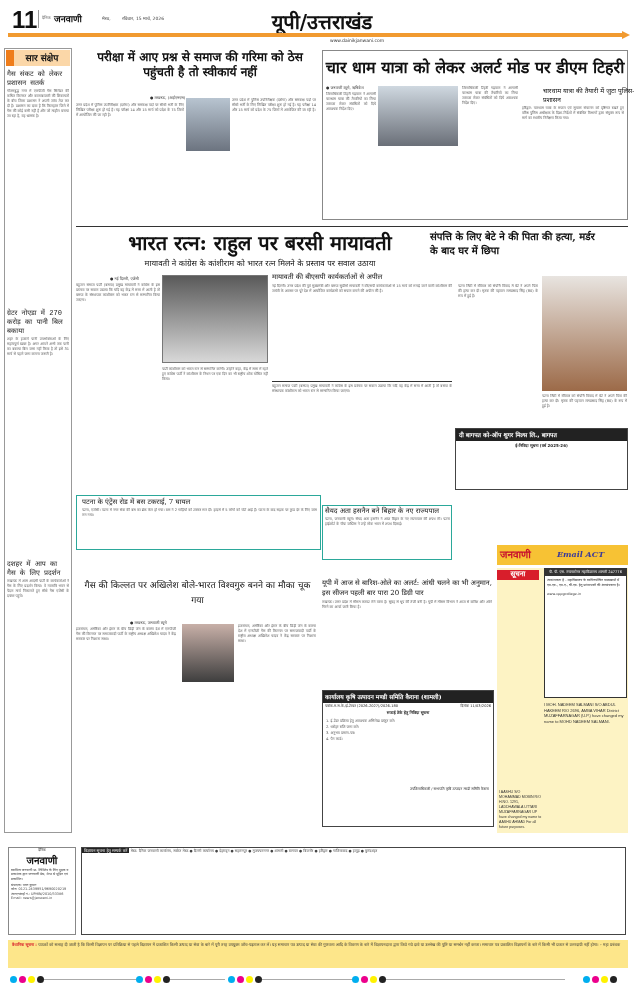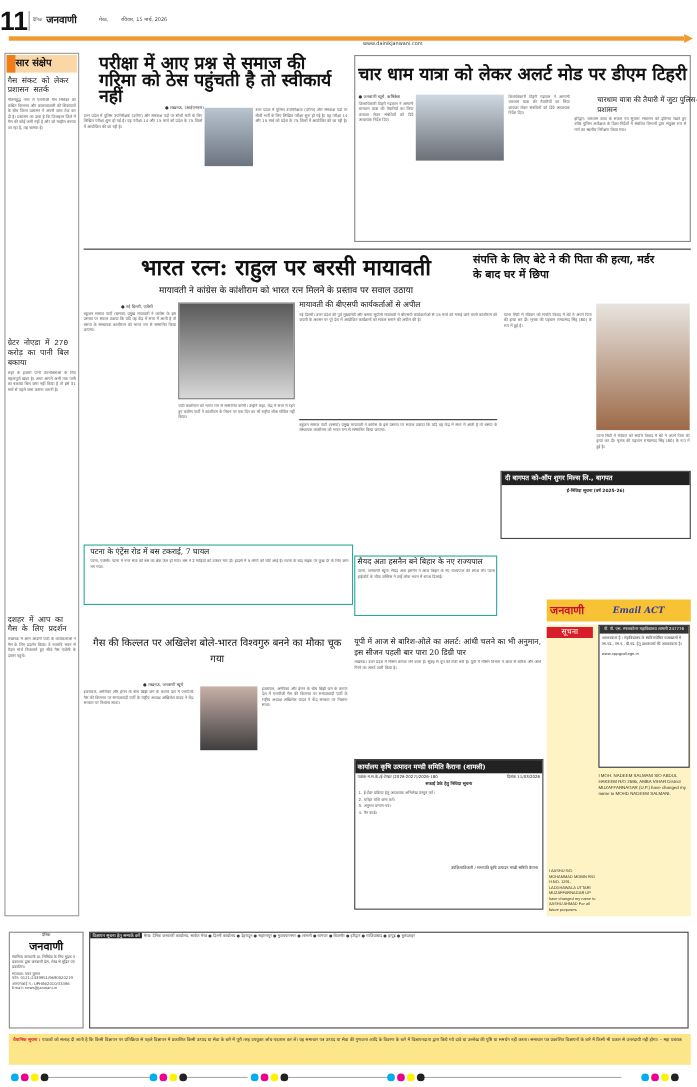--- a/index.html
+++ b/index.html
@@ -1,47 +1,48 @@
 <!DOCTYPE html>
 <html><head>
 <meta charset="utf-8">
 <style>
 *{box-sizing:border-box;margin:0;padding:0}
 body{width:634px;height:988px;background:#fff;font-family:"DejaVu Sans",sans-serif;color:#222;position:relative;overflow:hidden;font-size:4px;line-height:1.35}
 .abs{position:absolute}
-.masthead{left:0;top:4px;width:618px;height:28px}
+.masthead{left:12px;top:4px;width:618px;height:28px}
 .pgnum{left:0;top:2px;font:bold 24px "Liberation Sans",sans-serif;color:#111}
 .mast-sep{left:26px;top:6px;width:1px;height:18px;background:#999}
 .section-title{left:210px;top:4px;width:200px;text-align:center;font:bold 20px "DejaVu Serif",serif;color:#111}
 .orange-bar{left:8px;top:33px;width:614px;height:4px;background:#f19a30}
 .orange-bar:after{content:"";position:absolute;right:-8px;top:-2px;border-left:8px solid #f19a30;border-top:4px solid transparent;border-bottom:4px solid transparent}
 .site-url{left:330px;top:38px;font-size:4.5px;color:#333}
 .rule{background:#333}
 .txt{font-size:3.6px;color:#555;text-align:justify;overflow:hidden;line-height:5px}
 .hd{font-family:"DejaVu Serif",serif;color:#111;font-weight:bold}
 .sar-hdr{left:6px;top:50px;width:64px;height:16px;background:#fbd7a8;border-left:8px solid #ef7d1a}
-.sar-hdr span{display:block;font:bold 9px "DejaVu Serif",serif;color:#111;line-height:16px}
+.sar-hdr span{display:block;text-align:center;font:bold 9px "DejaVu Serif",serif;color:#111;line-height:16px}
 .side-h{font-family:Liberation Mono, monospace;font-size:7px;color:#222;line-height:9px}
 .img{background:#8a8f96}
 .tealbox{border:1px solid #2ba89a}
 .byline{font-size:3.8px;color:#333}
 .ad-yellow{background:#fdf3c4}
 .dot{position:absolute;width:7px;height:7px;border-radius:50%;top:976px}
 .regline{position:absolute;top:979px;height:1px;background:#aaa}
 </style>
 </head>
 <body>
 
 <div class="abs masthead">
   <div class="abs pgnum">11</div>
   <div class="abs mast-sep"></div>
   <div class="abs" style="left:30px;top:11px;font-size:4px;color:#555">दैनिक</div>
   <div class="abs" style="left:42px;top:9px;font-size:9px;font-weight:bold;color:#111">जनवाणी</div>
   <div class="abs" style="left:90px;top:12px;font-size:4.5px;color:#444">मेरठ,</div>
   <div class="abs" style="left:110px;top:12px;font-size:4.5px;color:#444">रविवार, 15 मार्च, 2026</div>
+  <div class="abs section-title">यूपी/उत्तराखंड</div>
 </div>
 <div class="abs orange-bar"></div>
 <div class="abs site-url">www.dainikjanwani.com</div>
 
 <div class="abs" style="left:4px;top:48px;width:68px;height:785px;border:1px solid #999"></div>
 <div class="abs sar-hdr">
     <span>सार संक्षेप</span>
   </div>
 <div class="abs" style="left:7px;top:70px;width:62px">
   <div class="side-h">गैस संकट को लेकर प्रशासन सतर्क</div>
@@ -49,21 +50,21 @@
 </div>
 <div class="abs" style="left:7px;top:309px;width:62px">
   <div class="side-h">ग्रेटर नोएडा में 270 करोड़ का पानी बिल बकाया</div>
   <div class="txt" style="height:195px;margin-top:1px">शहर के हजारों पानी उपभोक्ताओं के लिए महत्वपूर्ण खबर है। अगर आपने अभी तक पानी का बकाया बिल जमा नहीं किया है तो इसे 31 मार्च से पहले जमा कराना जरूरी है।</div>
 </div>
 <div class="abs" style="left:7px;top:560px;width:62px">
   <div class="side-h">दशहर में आप का गैस के लिए प्रदर्शन</div>
   <div class="txt" style="height:250px;margin-top:1px">लखनऊ में आम आदमी पार्टी के कार्यकर्ताओं ने गैस के लिए प्रदर्शन किया। वे नवरात्रि भवन से पैदल मार्च निकालते हुए सीधे गैस एजेंसी के दफ्तर पहुंचे।</div>
 </div>
 
-<div class="abs hd" style="left:90px;top:50px;width:220px;font-size:16px;text-align:left;line-height:15px">परीक्षा में आए प्रश्न से समाज की गरिमा को ठेस पहुंचती है तो स्वीकार्य नहीं</div>
+<div class="abs hd" style="left:90px;top:50px;width:220px;font-size:12px;text-align:center;line-height:15px">परीक्षा में आए प्रश्न से समाज की गरिमा को ठेस पहुंचती है तो स्वीकार्य नहीं</div>
 <div class="abs byline" style="left:150px;top:95px">● लखनऊ, (आईएनएस)</div>
 <div class="abs txt" style="left:76px;top:103px;width:108px;height:115px">उत्तर प्रदेश में पुलिस उपनिरीक्षक (दरोगा) और समकक्ष पदों पर सीधी भर्ती के लिए लिखित परीक्षा शुरू हो गई है। यह परीक्षा 14 और 15 मार्च को प्रदेश के 75 जिलों में आयोजित की जा रही है।</div>
 <div class="abs img" style="left:186px;top:98px;width:44px;height:53px;background:linear-gradient(#b8c4d0,#6c7480)"></div>
 <div class="abs txt" style="left:232px;top:98px;width:84px;height:120px">उत्तर प्रदेश में पुलिस उपनिरीक्षक (दरोगा) और समकक्ष पदों पर सीधी भर्ती के लिए लिखित परीक्षा शुरू हो गई है। यह परीक्षा 14 और 15 मार्च को प्रदेश के 75 जिलों में आयोजित की जा रही है।</div>
 
 <div class="abs" style="left:322px;top:50px;width:306px;height:170px;border:1px solid #888"></div>
 <div class="abs hd" style="left:325px;top:57px;width:300px;font-size:16px;text-align:center">चार धाम यात्रा को लेकर अलर्ट मोड पर डीएम टिहरी</div>
 <div class="abs byline" style="left:326px;top:85px">● जनवाणी ब्यूरो, ऋषिकेश</div>
 <div class="abs txt" style="left:326px;top:92px;width:50px;height:125px">जिलाधिकारी टिहरी गढ़वाल ने आगामी चारधाम यात्रा की तैयारियों का लिया जायजा लेकर संबंधितों को दिये आवश्यक निर्देश दिए।</div>
 <div class="abs img" style="left:378px;top:86px;width:80px;height:60px;background:linear-gradient(#cfd8e0,#6a6f78)"></div>
@@ -121,21 +122,21 @@
   <div style="font-size:4px;text-align:center;font-weight:bold">सफाई ठेके हेतु निविदा सूचना</div>
   <div style="font-size:3.6px;padding:3px;height:72px;color:#555;line-height:6px">1. ई-टेंडर प्रक्रिया हेतु आवश्यक अभिलेख प्रस्तुत करें।<br>2. धरोहर राशि जमा करें।<br>3. अनुभव प्रमाण-पत्र।<br>4. पैन कार्ड।</div>
   <div style="font-size:3.6px;text-align:right;padding-right:4px">उपजिलाधिकारी / सभापति कृषि उत्पादन मण्डी समिति कैराना</div>
 </div>
 
 <div class="abs" style="left:497px;top:545px;width:131px;height:20px;background:#f7c234">
   <span style="position:absolute;left:3px;top:2px;font:bold 10px 'DejaVu Serif',serif;color:#c8102e">जनवाणी</span>
   <span style="position:absolute;left:60px;top:4px;font:italic bold 8px 'DejaVu Serif',serif;color:#3a3a9a">Email ACT</span>
 </div>
 <div class="abs ad-yellow" style="left:497px;top:568px;width:131px;height:265px"></div>
-<div class="abs" style="left:497px;top:570px;width:42px;height:10px;background:#d81e2b;color:#fff;font-size:7px;font-weight:normal;text-align:center">सूचना</div>
+<div class="abs" style="left:497px;top:570px;width:42px;height:10px;background:#d81e2b;color:#fff;font-size:7px;font-weight:bold;text-align:center">सूचना</div>
 <div class="abs" style="left:544px;top:568px;width:83px;height:130px;border:1px solid #333;background:#fff">
   <div style="background:#333;color:#fff;font-size:3.6px;text-align:center;padding:1px">पी. पी. एस. स्नातकोत्तर महाविद्यालय शामली 247776</div>
   <div style="font-size:3.4px;padding:2px;color:#333;line-height:5px">आवश्यकता है - महाविद्यालय के स्ववित्तपोषित पाठ्यक्रमों में एम.एड., एम.ए., बी.एड. हेतु प्राध्यापकों की आवश्यकता है।</div>
   <div style="font-size:3.4px;padding:2px;color:#333">www.vppgcollege.in</div>
 </div>
 <div class="abs" style="left:544px;top:702px;width:83px;font:4px 'Liberation Sans',sans-serif;color:#333;line-height:5.5px">I MOH. NADEEM SALMANI S/O ABDUL HAKEEM R/O 2696, AMBA VIHAR District MUZAFFARNAGAR (U.P.) have changed my name to MOHD NADEEM SALMANI.</div>
 <div class="abs" style="left:499px;top:790px;width:43px;font:3.6px 'Liberation Sans',sans-serif;color:#333;line-height:5px">I AASHU S/O MOHAMMAD MOBIN R/O H.NO. 1291, LADDHAWALA UTTARI MUZAFFARNAGAR UP have changed my name to AASHU AHMAD For all future purposes.</div>
 
 <div class="abs" style="left:8px;top:847px;width:68px;height:88px;border:1px solid #888">
   <div style="text-align:center;font-size:3.6px">दैनिक</div>

